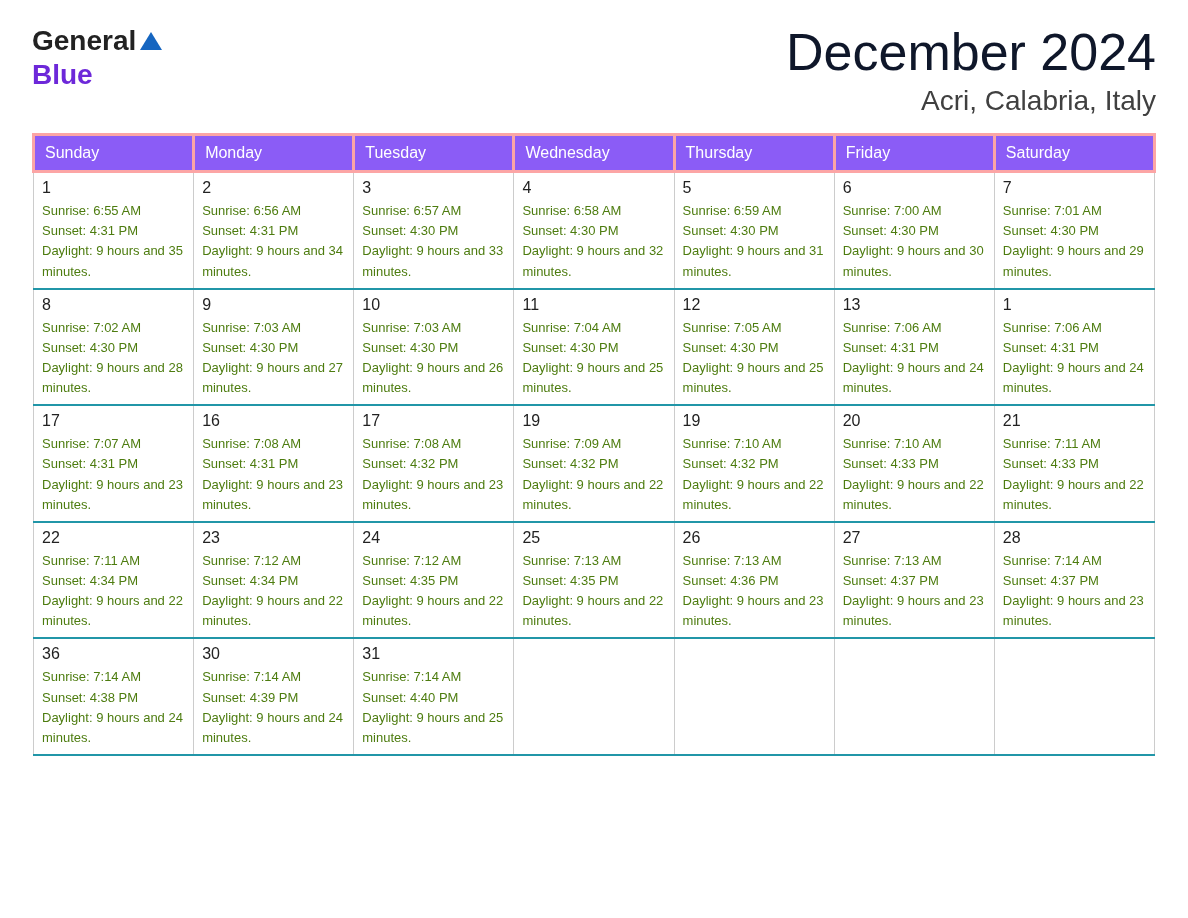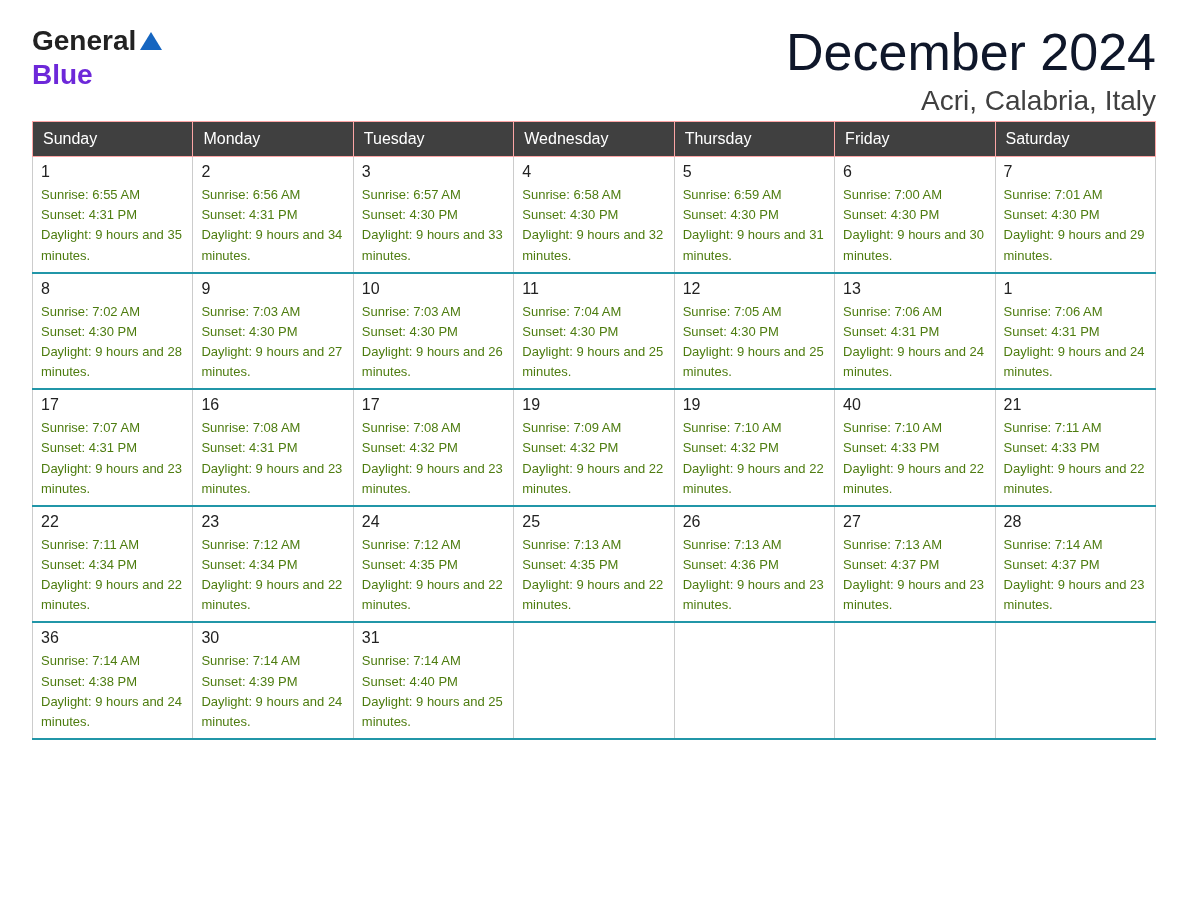--- a/index.html
+++ b/index.html
@@ -7,48 +7,48 @@
       font-family: Arial, sans-serif;
       background: #fff;
       padding: 24px 32px;
       width: 1188px;
       min-height: 918px;
     }
     .header {
       display: flex;
       justify-content: space-between;
       align-items: flex-start;
-      margin-bottom: 4px;
+      margin-bottom: 16px;
     }
     .title-area {
       text-align: right;
     }
     .month-title {
       font-size: 52px;
       font-weight: normal;
       color: #0f172a;
       line-height: 1.1;
     }
     .location {
       font-size: 28px;
       color: #404040;
       margin-top: 4px;
     }
     table {
       width: 100%;
       border-collapse: collapse;
     }
     thead th {
-      background-color: #404040;
+      background-color: #8b5cf6;
       color: #fff;
       font-size: 16px;
       font-weight: normal;
       padding: 8px 10px;
       text-align: left;
-      border: 1px solid #fca5a5;
+      border: 3px solid #fca5a5;
     }
     tbody td {
       vertical-align: top;
       border: 1px solid #ccc;
       padding: 6px 8px;
       width: 14.28%;
       min-height: 100px;
     }
     .day-num {
       font-size: 16px;
@@ -194,21 +194,21 @@
         </td>
         <td>
           <div class="day-num">19</div>
           <div class="day-info">Sunrise: 7:09 AM<br>Sunset: 4:32 PM<br>Daylight: 9 hours and 22 minutes.</div>
         </td>
         <td>
           <div class="day-num">19</div>
           <div class="day-info">Sunrise: 7:10 AM<br>Sunset: 4:32 PM<br>Daylight: 9 hours and 22 minutes.</div>
         </td>
         <td>
-          <div class="day-num">40</div>
+          <div class="day-num">20</div>
           <div class="day-info">Sunrise: 7:10 AM<br>Sunset: 4:33 PM<br>Daylight: 9 hours and 22 minutes.</div>
         </td>
         <td>
           <div class="day-num">21</div>
           <div class="day-info">Sunrise: 7:11 AM<br>Sunset: 4:33 PM<br>Daylight: 9 hours and 22 minutes.</div>
         </td>
       </tr>
       <tr>
         <td>
           <div class="day-num">22</div>

